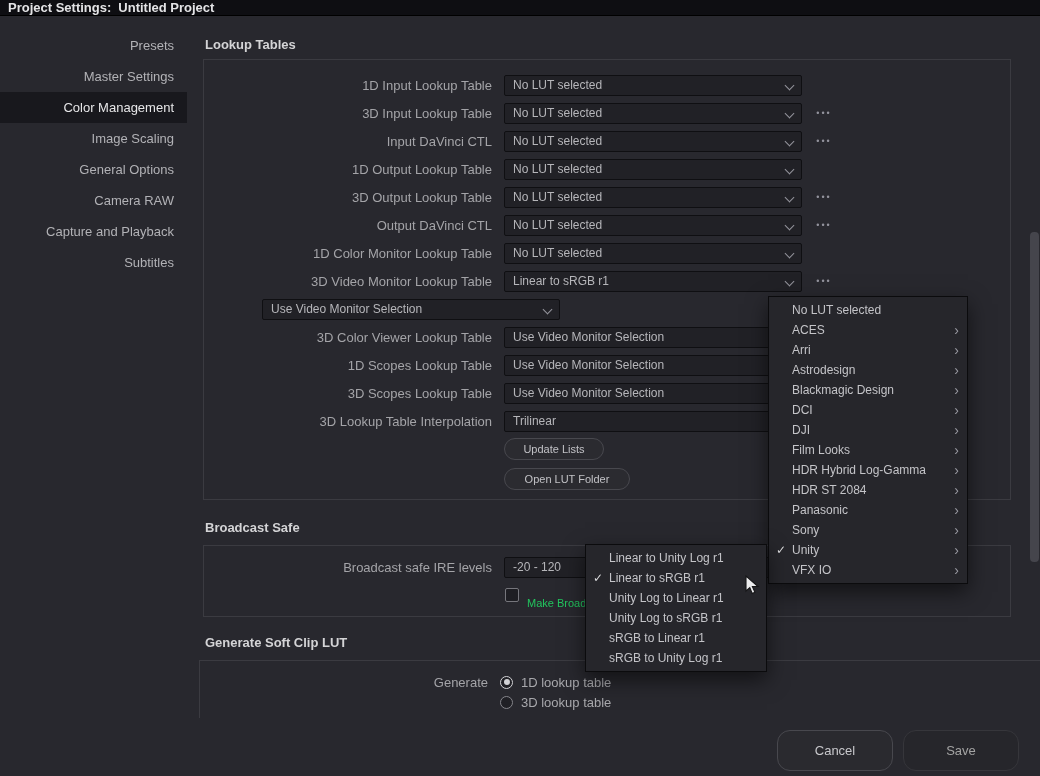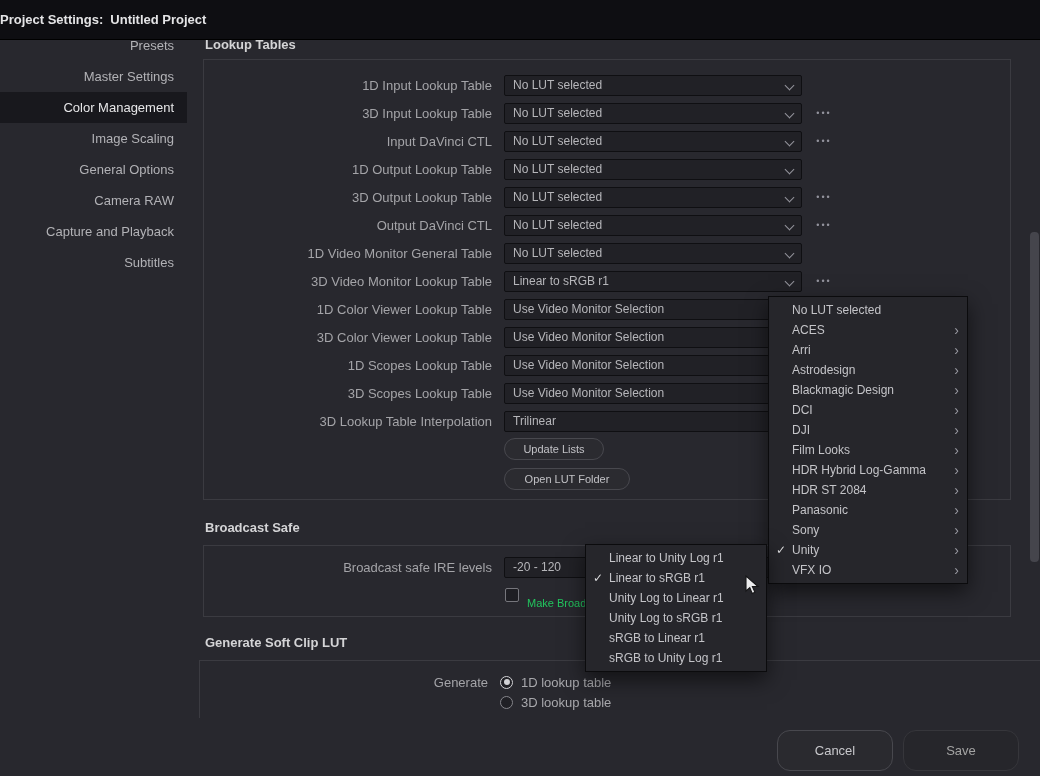--- a/index.html
+++ b/index.html
@@ -1,17 +1,17 @@
 <!DOCTYPE html>
 <html><head>
 <meta charset="utf-8">
 <style>
   html,body{margin:0;padding:0;width:1040px;height:776px;background:#28282e;font-family:"Liberation Sans","DejaVu Sans",sans-serif;overflow:hidden;position:relative;}
   *{box-sizing:border-box;}
-  .titlebar{position:absolute;left:0;top:0;width:1040px;height:40px;background:#0e0e12;border-bottom:1px solid #000;display:flex;align-items:center;padding-left:0;z-index:5;}
+  .titlebar{position:absolute;left:0;top:0;width:1040px;height:16px;background:#0e0e12;border-bottom:1px solid #000;display:flex;align-items:center;padding-left:8px;z-index:5;}
   .titlebar span{font-size:13px;font-weight:bold;color:#e4e4e6;white-space:pre;}
   .titlebar .t1{margin-right:7px;}
   .sidebar{position:absolute;left:0;top:30px;width:187px;bottom:0;}
   .side-item{height:31px;display:flex;align-items:center;justify-content:flex-end;padding-right:13px;font-size:13px;color:#b2b2b6;cursor:default;}
   .side-item.selected{background:#18181d;color:#e6e6e8;}
   .sec-title{position:absolute;font-size:13px;font-weight:bold;color:#d4d4d6;}
   #t-lookup{left:205px;top:37px;}
   #t-broadcast{left:205px;top:520px;}
   #t-softclip{left:205px;top:635px;}
   .panel{position:absolute;border:1px solid #3b3b41;padding-left:46px;}
@@ -117,37 +117,36 @@
       </div>
       <div class="lut-row">
         <div class="row-label">Output DaVinci CTL</div>
         <div class="dropdown">
           <span class="dd-value">No LUT selected</span>
           <span class="dd-chevron"></span>
         </div>
         <div class="more-btn">•••</div>
       </div>
       <div class="lut-row">
-        <div class="row-label">1D Video Monitor General Table</div>
+        <div class="row-label">1D Color Monitor Lookup Table</div>
         <div class="dropdown">
           <span class="dd-value">No LUT selected</span>
           <span class="dd-chevron"></span>
         </div>
         <div class="more-btn hidden">•••</div>
       </div>
       <div class="lut-row">
         <div class="row-label">3D Video Monitor Lookup Table</div>
         <div class="dropdown">
           <span class="dd-value">Linear to sRGB r1</span>
           <span class="dd-chevron"></span>
         </div>
         <div class="more-btn">•••</div>
       </div>
       <div class="lut-row">
-        <div class="row-label">1D Color Viewer Lookup Table</div>
         <div class="dropdown">
           <span class="dd-value">Use Video Monitor Selection</span>
           <span class="dd-chevron"></span>
         </div>
         <div class="more-btn hidden">•••</div>
       </div>
       <div class="lut-row">
         <div class="row-label">3D Color Viewer Lookup Table</div>
         <div class="dropdown">
           <span class="dd-value">Use Video Monitor Selection</span>

